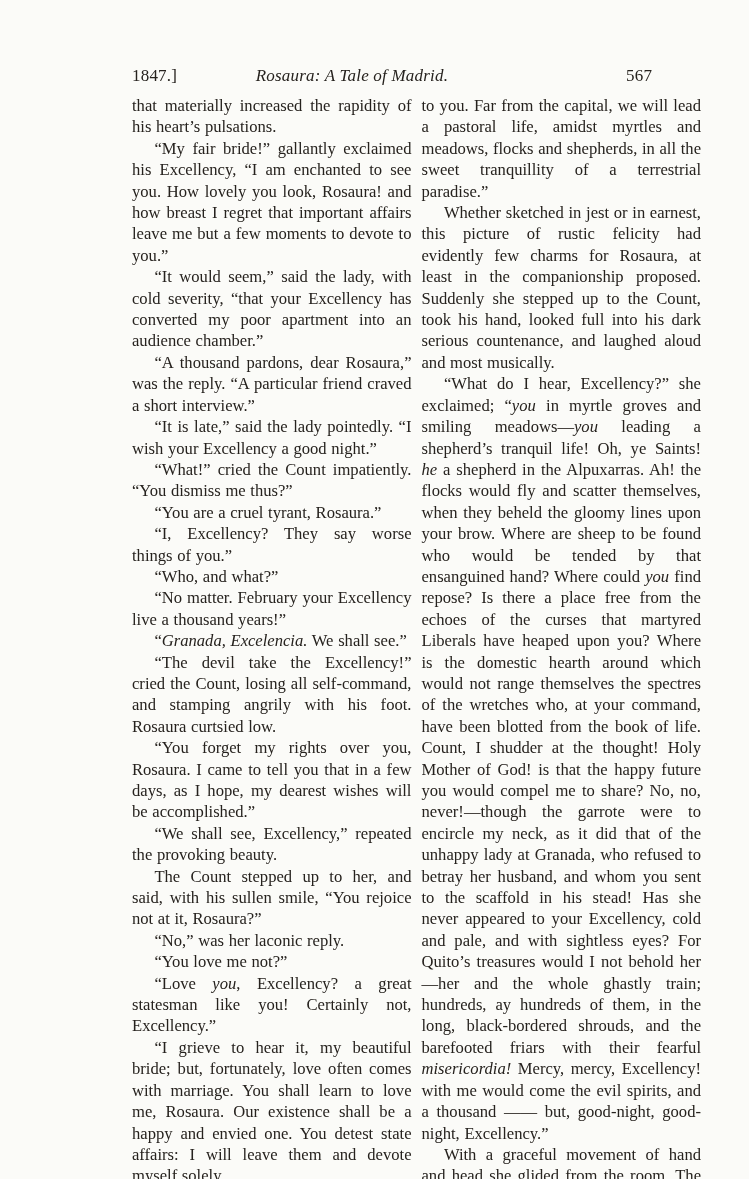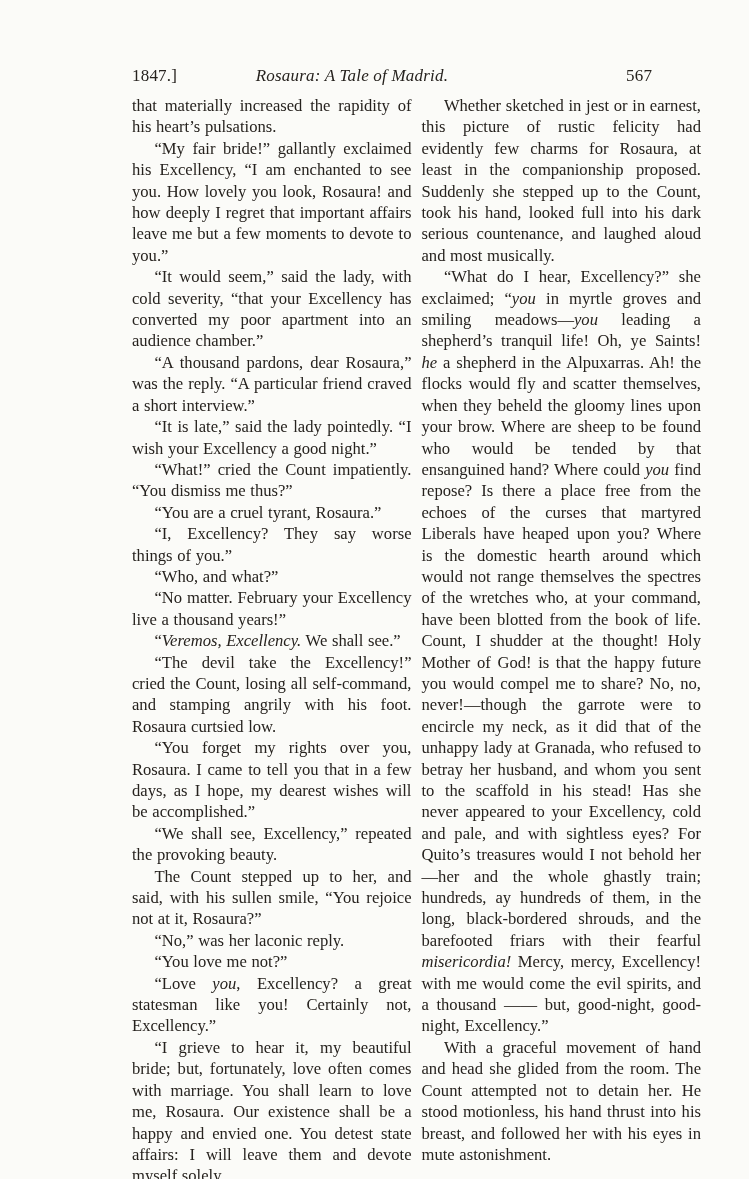--- a/index.html
+++ b/index.html
@@ -60,38 +60,39 @@
 <div class="page">
   <div class="running-head">
     <span class="rh-left">1847.]</span>
     <span class="rh-title">Rosaura: A Tale of Madrid.</span>
     <span class="rh-right">567</span>
   </div>
 
   <div class="columns">
     <div class="column">
         <p class="para"><span>that materially increased the rapidity of his heart’s pulsations.</span></p>
-        <p class="para indent"><span>“My fair bride!” gallantly exclaimed his Excellency, “I am enchanted to see you. How lovely you look, Rosaura! and how deeply I regret that important affairs leave me but a few moments to devote to you.”</span></p>
+        <p class="para indent"><span>“My fair bride!” gallantly exclaimed his Excellency, “I am enchanted to see you. How lovely you look, Rosaura! and how breast I regret that important affairs leave me but a few moments to devote to you.”</span></p>
         <p class="para indent"><span>“It would seem,” said the lady, with cold severity, “that your Excellency has converted my poor apartment into an audience chamber.”</span></p>
         <p class="para indent"><span>“A thousand pardons, dear Rosaura,” was the reply. “A particular friend craved a short interview.”</span></p>
         <p class="para indent"><span>“It is late,” said the lady pointedly. “I wish your Excellency a good night.”</span></p>
         <p class="para indent"><span>“What!” cried the Count impatiently. “You dismiss me thus?”</span></p>
         <p class="para indent"><span>“You are a cruel tyrant, Rosaura.”</span></p>
         <p class="para indent"><span>“I, Excellency? They say worse things of you.”</span></p>
         <p class="para indent"><span>“Who, and what?”</span></p>
         <p class="para indent"><span>“No matter. February your Excellency live a thousand years!”</span></p>
-        <p class="para indent"><span>“</span><i>Veremos, Excellency.</i><span> We shall see.”</span></p>
+        <p class="para indent"><span>“</span><i>Granada, Excelencia.</i><span> We shall see.”</span></p>
         <p class="para indent"><span>“The devil take the Excellency!” cried the Count, losing all self-command, and stamping angrily with his foot. Rosaura curtsied low.</span></p>
         <p class="para indent"><span>“You forget my rights over you, Rosaura. I came to tell you that in a few days, as I hope, my dearest wishes will be accomplished.”</span></p>
         <p class="para indent"><span>“We shall see, Excellency,” repeated the provoking beauty.</span></p>
         <p class="para indent"><span>The Count stepped up to her, and said, with his sullen smile, “You rejoice not at it, Rosaura?”</span></p>
         <p class="para indent"><span>“No,” was her laconic reply.</span></p>
         <p class="para indent"><span>“You love me not?”</span></p>
         <p class="para indent"><span>“Love </span><i>you</i><span>, Excellency? a great statesman like you! Certainly not, Excellency.”</span></p>
         <p class="para indent"><span>“I grieve to hear it, my beautiful bride; but, fortunately, love often comes with marriage. You shall learn to love me, Rosaura. Our existence shall be a happy and envied one. You detest state affairs: I will leave them and devote myself solely</span></p>
       </div>
     <div class="column">
+        <p class="para"><span>to you. Far from the capital, we will lead a pastoral life, amidst myrtles and meadows, flocks and shepherds, in all the sweet tranquillity of a terrestrial paradise.”</span></p>
         <p class="para indent"><span>Whether sketched in jest or in earnest, this picture of rustic felicity had evidently few charms for Rosaura, at least in the companionship proposed. Suddenly she stepped up to the Count, took his hand, looked full into his dark serious countenance, and laughed aloud and most musically.</span></p>
         <p class="para indent"><span>“What do I hear, Excellency?” she exclaimed; “</span><i>you</i><span> in myrtle groves and smiling meadows—</span><i>you</i><span> leading a shepherd’s tranquil life! Oh, ye Saints! </span><i>he</i><span> a shepherd in the Alpuxarras. Ah! the flocks would fly and scatter themselves, when they beheld the gloomy lines upon your brow. Where are sheep to be found who would be tended by that ensanguined hand? Where could </span><i>you</i><span> find repose? Is there a place free from the echoes of the curses that martyred Liberals have heaped upon you? Where is the domestic hearth around which would not range themselves the spectres of the wretches who, at your command, have been blotted from the book of life. Count, I shudder at the thought! Holy Mother of God! is that the happy future you would compel me to share? No, no, never!—though the garrote were to encircle my neck, as it did that of the unhappy lady at Granada, who refused to betray her husband, and whom you sent to the scaffold in his stead! Has she never appeared to your Excellency, cold and pale, and with sightless eyes? For Quito’s treasures would I not behold her—her and the whole ghastly train; hundreds, ay hundreds of them, in the long, black-bordered shrouds, and the barefooted friars with their fearful </span><i>misericordia!</i><span> Mercy, mercy, Excellency! with me would come the evil spirits, and a thousand —— but, good-night, good-night, Excellency.”</span></p>
         <p class="para indent"><span>With a graceful movement of hand and head she glided from the room. The Count attempted not to detain her. He stood motionless, his hand thrust into his breast, and followed her with his eyes in mute astonishment.</span></p>
       </div>
   </div>
 </div>
 
 </body></html>

